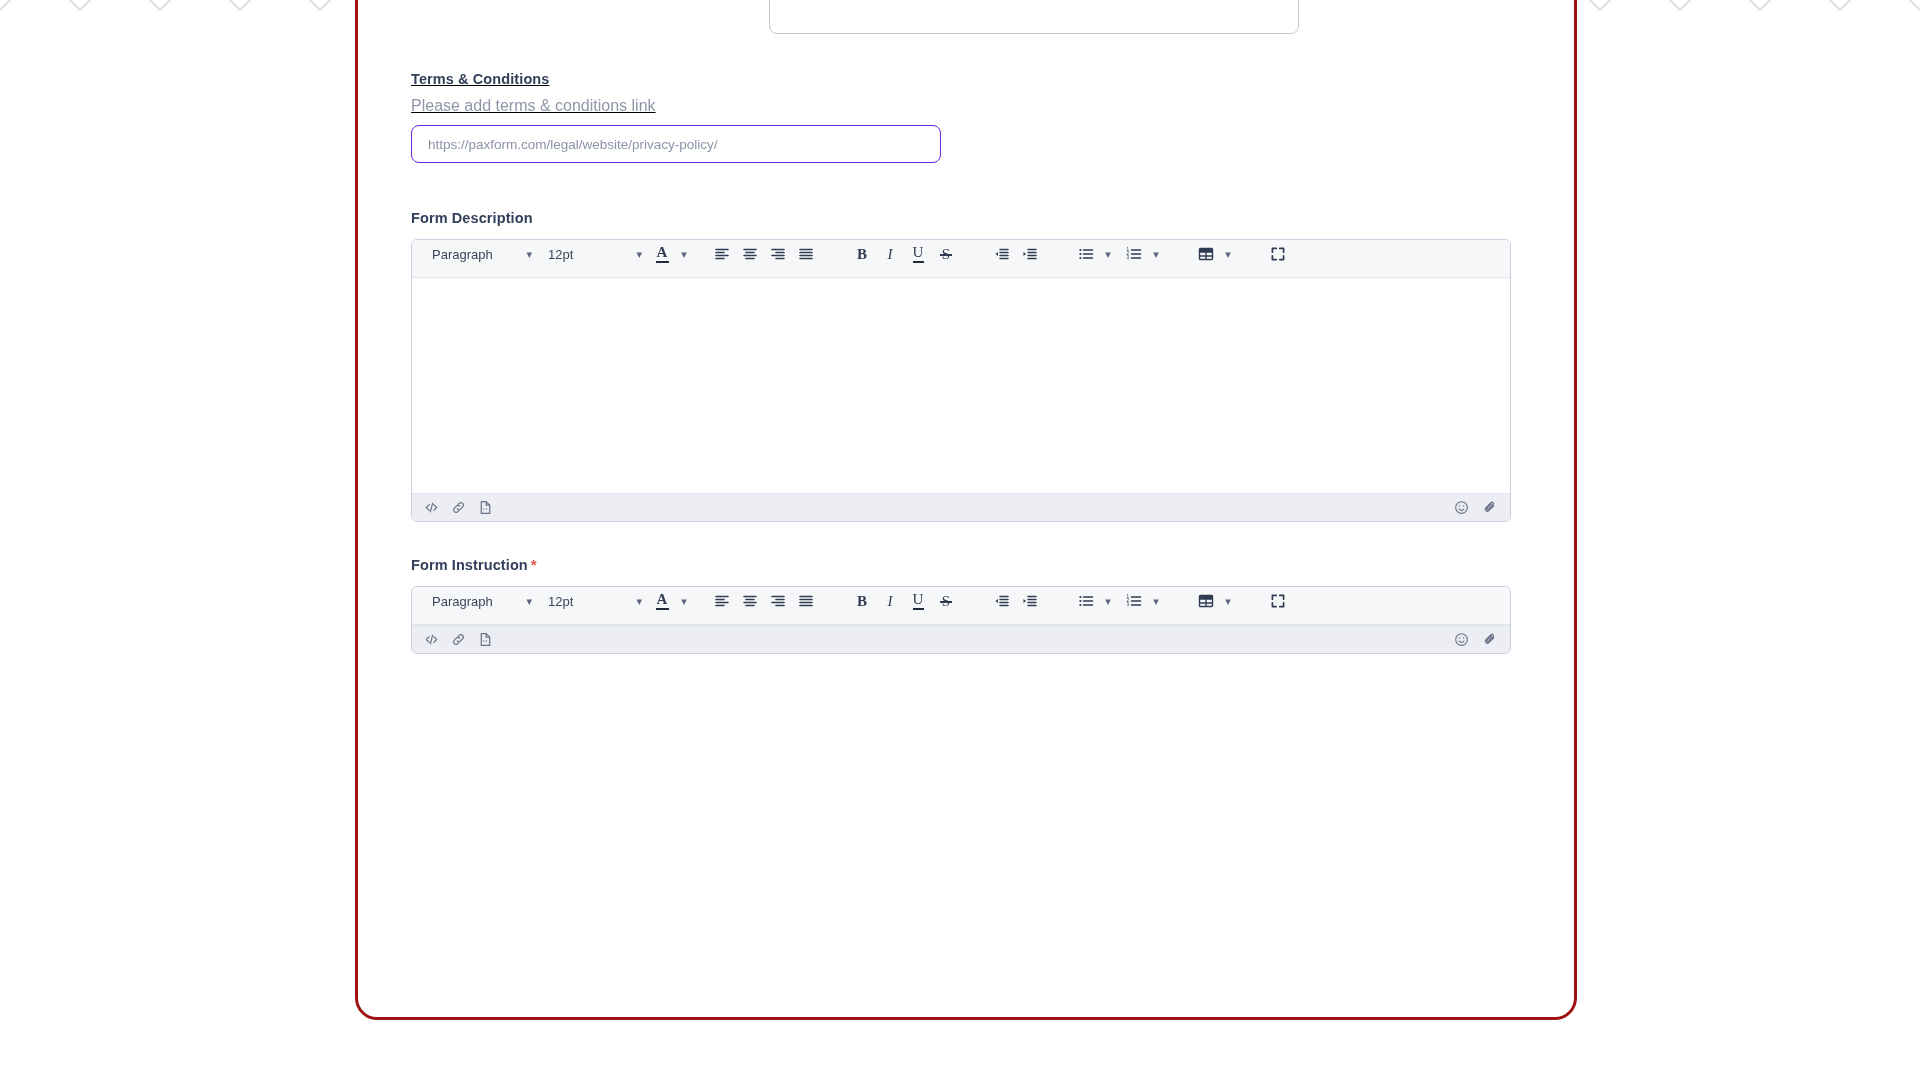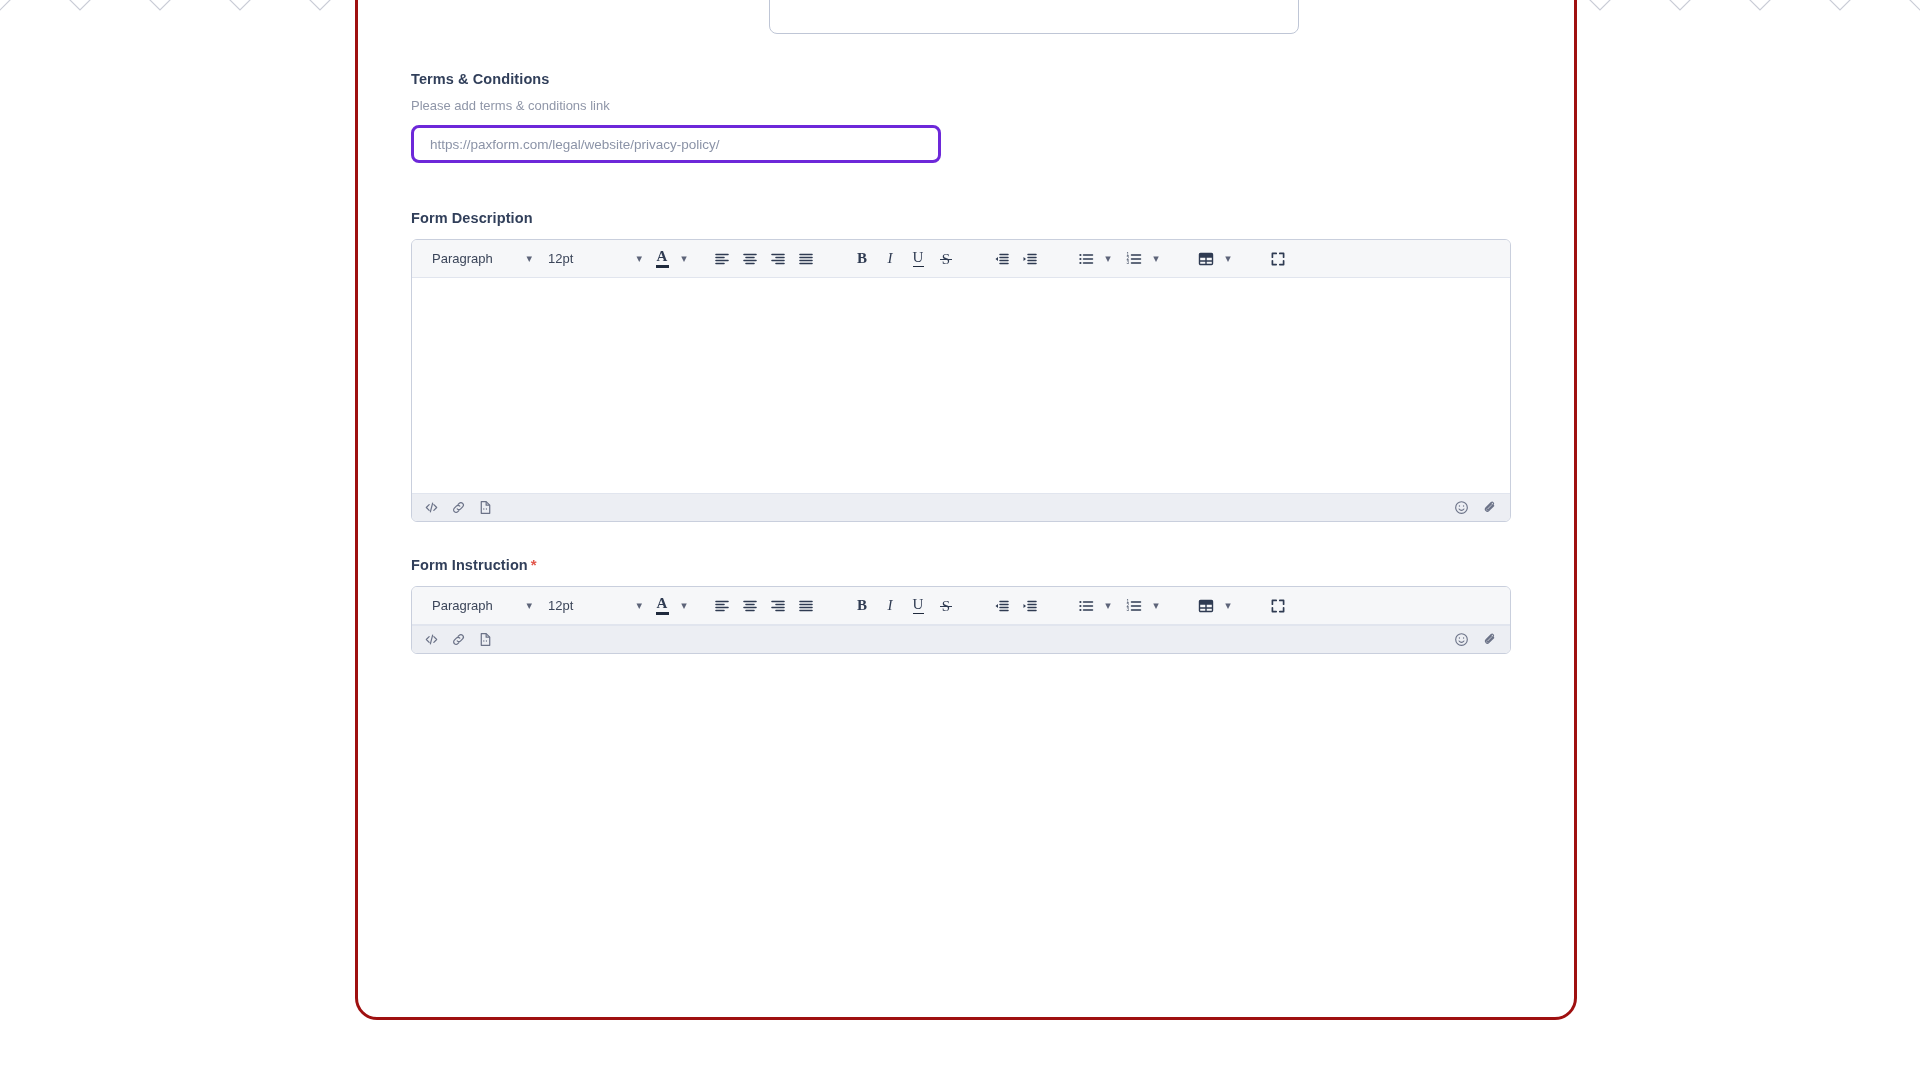--- a/index.html
+++ b/index.html
@@ -41,34 +41,34 @@
     overflow:hidden;
   }
 
   .content{
     position:absolute;
     left:53px; top:0px;
     width:1100px;
   }
 
   
-  .row2{ display:flex; gap:40px; }
+  .row2{ display:flex; gap:40px;text-decoration:underline; }
   .col{ width:530px; }
 
   .field-label{
     font-size:14.5px; font-weight:bold; color:#313f5a;
     letter-spacing:0.1px; margin:0 0 0 0; line-height:18px;
   }
   .req{ color:#e2574c; font-size:15px; margin-left:3px; }
   .field-help{
-    font-size:13px; color:#8f96a8; margin-top:9px; line-height:17px;
+    font-size:16px; color:#8f96a8; margin-top:9px; line-height:17px;
   }
   .text-input{
     margin-top:11px; width:100%; height:38px;
-    border:3px solid #6d28d9; border-radius:8px;
+    border:1px solid #6d28d9; border-radius:8px;
     background:#ffffff;
     font-family:"Liberation Sans", sans-serif;
     font-size:13.5px; color:#5a6480;
     padding:0 16px; outline:none;
   }
   .text-input::placeholder{ color:#8b93a7; }
 
   
   .top-stub-left{
     position:absolute; left:411px; top:-96px;
@@ -83,21 +83,21 @@
     width:100%;
     border:1px solid #c9cfdd;
     border-radius:6px;
     background:#ffffff;
     overflow:hidden;
   }
   .editor-toolbar{
     height:38px;
     background:#f6f7f9;
     border-bottom:1px solid #e1e5ee;
-    display:flex; align-items:center;
+    display:flex; align-items:flex-start;
     padding:0 10px;
     gap:0px;
   }
   .tb-select{
     display:flex; align-items:center; justify-content:space-between;
     height:28px; padding:0 6px 0 10px;
     font-size:13px; color:#3b4559;
     border-radius:4px; cursor:pointer; background:transparent;
     min-width:60px;
   }

